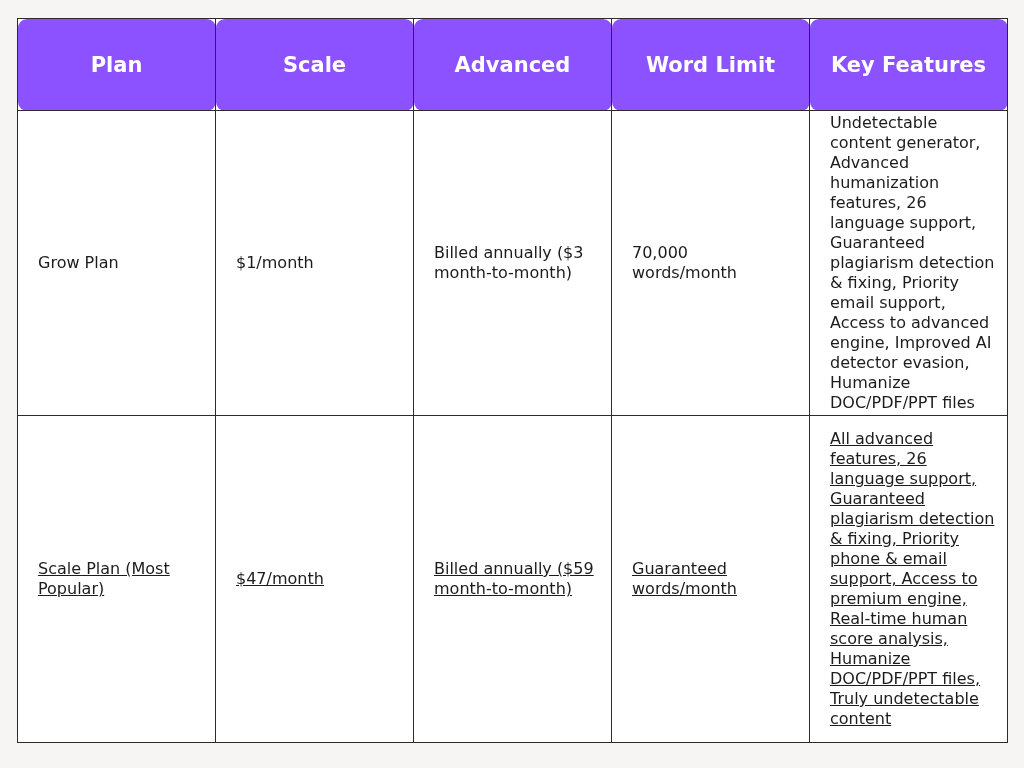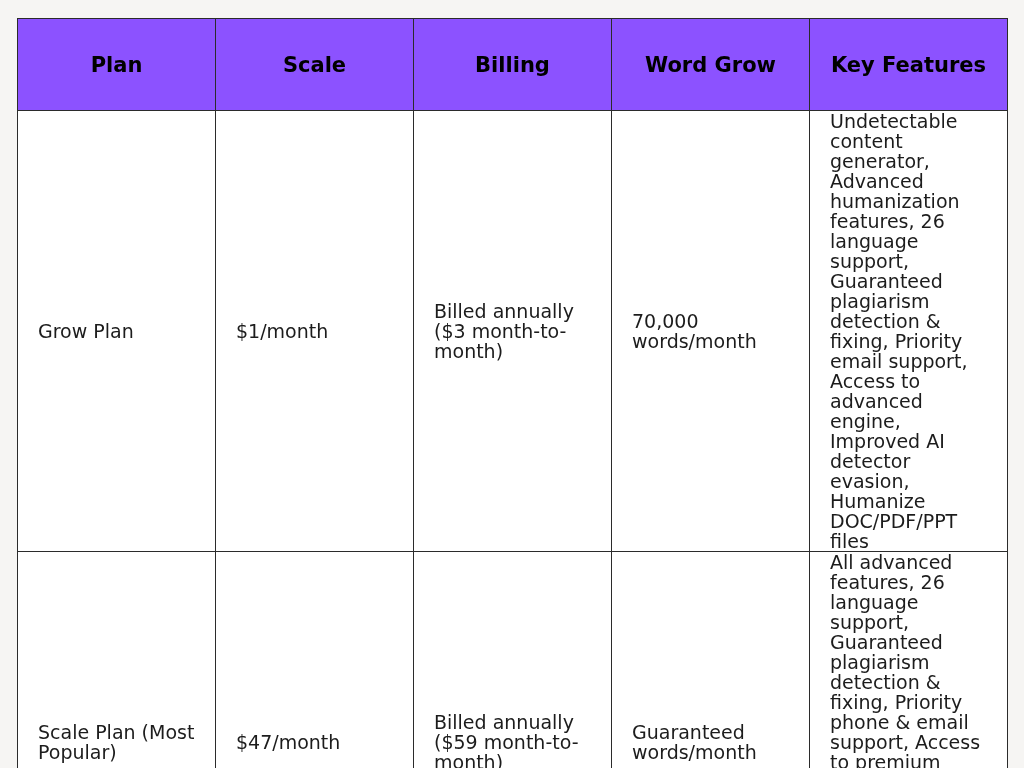--- a/index.html
+++ b/index.html
@@ -22,36 +22,37 @@
       width: 990px;
       table-layout: fixed;
       background: #ffffff;
     }
     th, td {
       border: 1.3px solid #2b2b2b;
       vertical-align: middle;
     }
     th {
       background: #8c52ff;
-      color: #000000;
+      color: #ffffff;
       font-weight: bold;
       font-size: 21px;
       height: 91px;
       text-align: center;
       padding: 0;
+      border-radius: 9px;
     }
     td {
-      font-size: 19px;
+      font-size: 16px;
       color: #1c1c1c;
       line-height: 20px;
       padding: 0 12px 0 20px;
       text-align: left;
     }
     tr.row-grow td { height: 304px; }
-    tr.row-scale td { height: 326px; }
+    tr.row-scale td { height: 326px; text-decoration: underline; }
     col.c1 { width: 198px; }
     col.c2 { width: 198px; }
     col.c3 { width: 198px; }
     col.c4 { width: 198px; }
     col.c5 { width: 198px; }
   </style>
 </head>
 <body>
 
 <div class="table-wrap">
@@ -60,22 +61,22 @@
       <col class="c1">
         <col class="c2">
         <col class="c3">
         <col class="c4">
         <col class="c5">
     </colgroup>
     <thead>
       <tr>
         <th>Plan</th>
         <th>Scale</th>
-        <th>Billing</th>
-        <th>Word Grow</th>
+        <th>Advanced</th>
+        <th>Word Limit</th>
         <th>Key Features</th>
       </tr>
     </thead>
     <tbody>
       <tr class="row-grow">
         <td>Grow Plan</td>
         <td>$1/month</td>
         <td>Billed annually ($3 month-to-month)</td>
         <td>70,000 words/month</td>
         <td>Undetectable content generator, Advanced humanization features, 26 language support, Guaranteed plagiarism detection &amp; fixing, Priority email support, Access to advanced engine, Improved AI detector evasion, Humanize DOC/PDF/PPT files</td>

